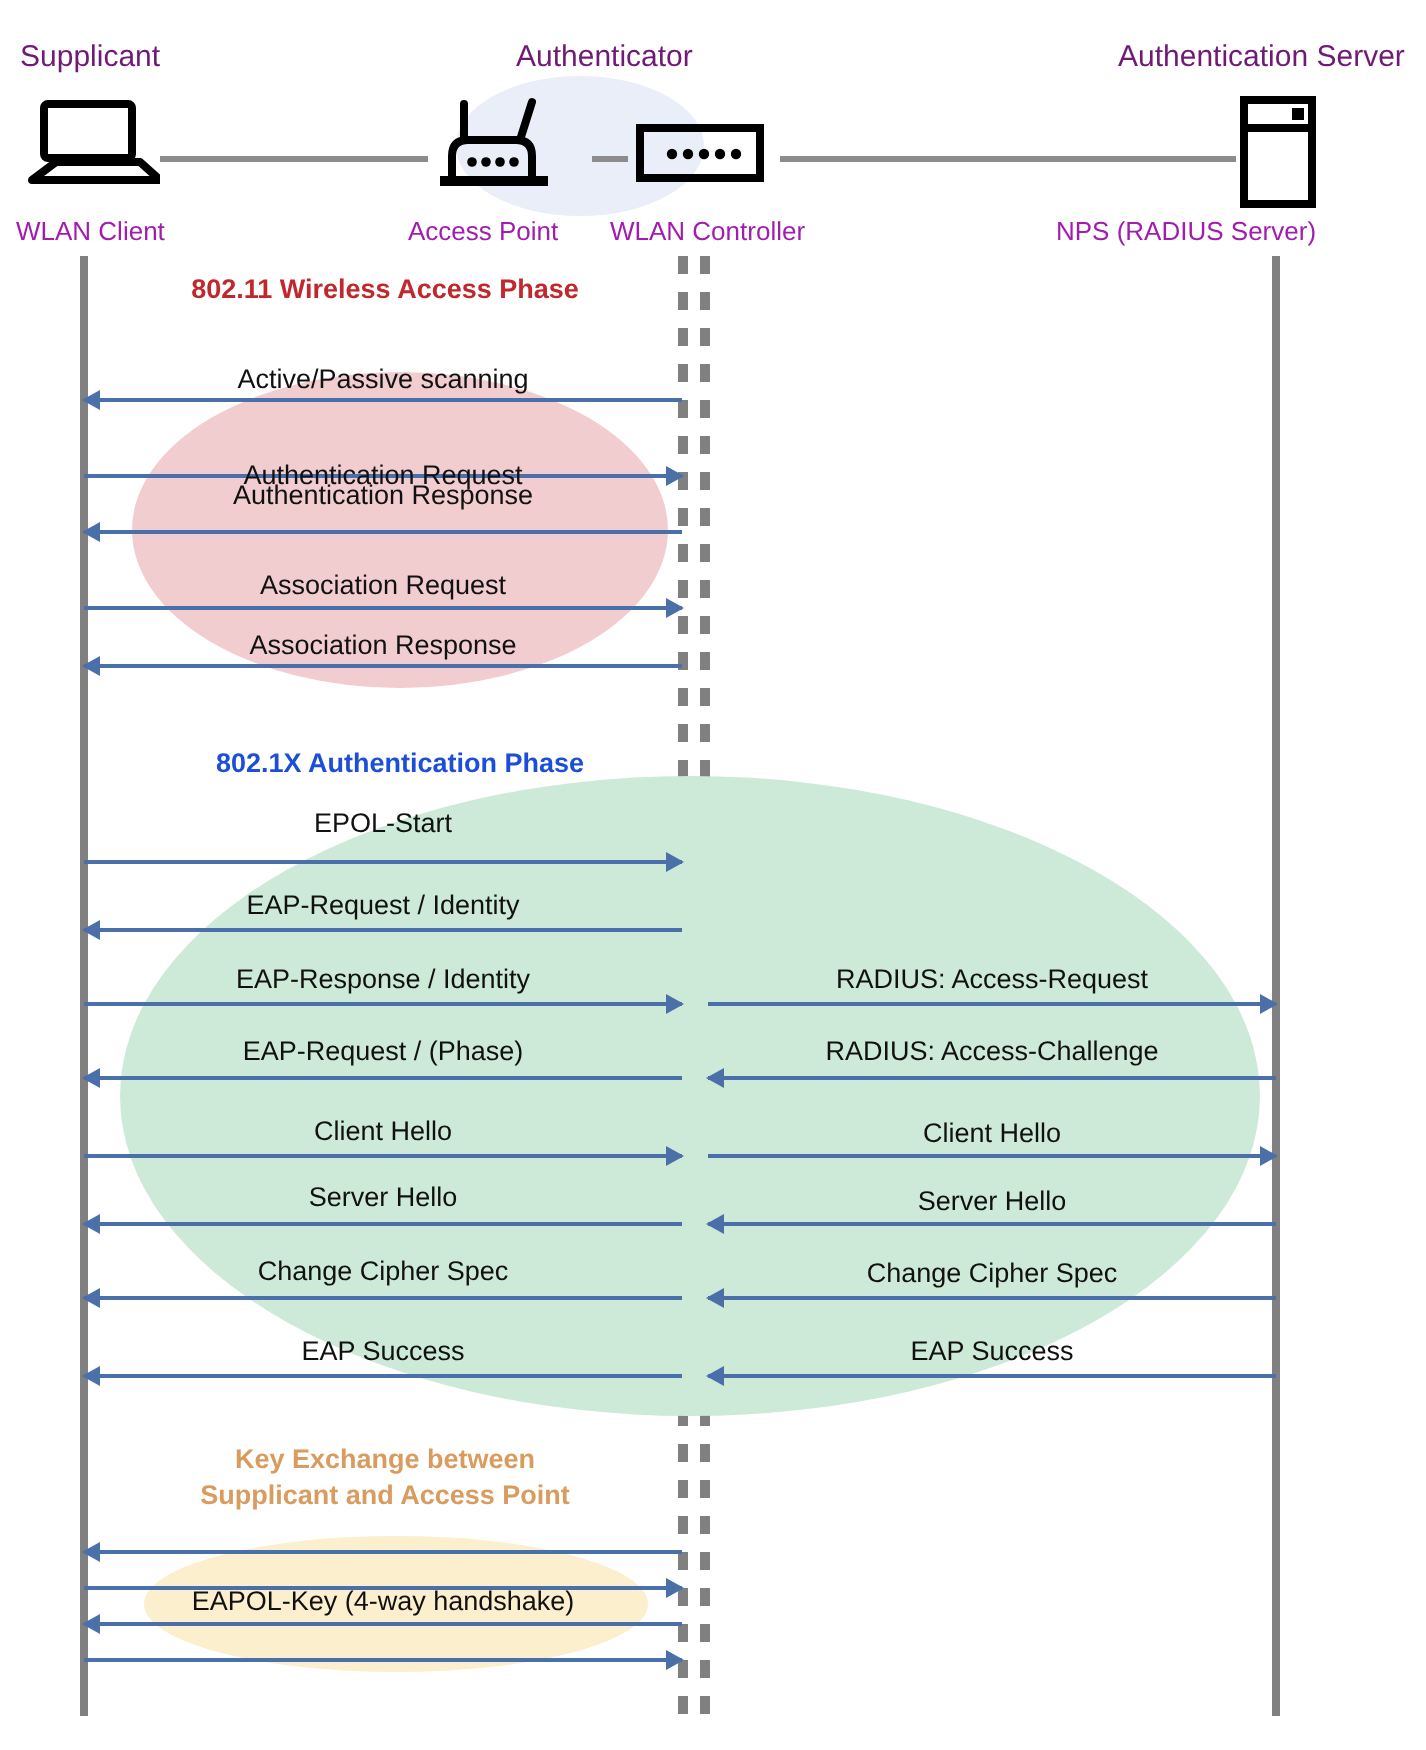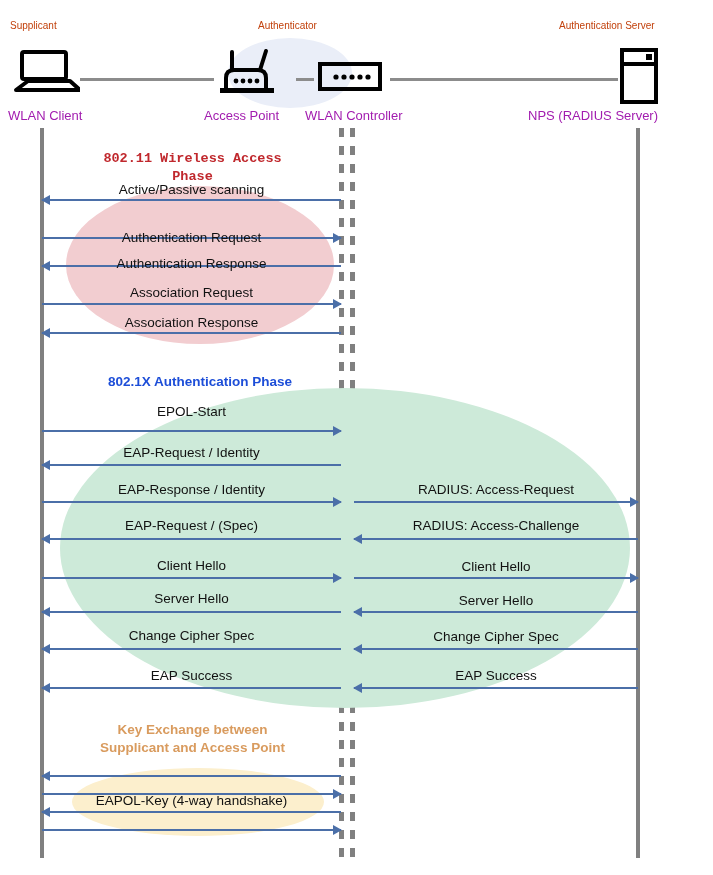--- a/index.html
+++ b/index.html
@@ -12,22 +12,22 @@
     width: 713px;
     height: 875px;
     background: #ffffff;
     font-family: "Liberation Sans", sans-serif;
     overflow: hidden;
   }
 
   
   .role-title {
     position: absolute;
-    font-size: 10px;
-    color: #c2410c;
+    font-size: 15px;
+    color: #701a75;
     white-space: nowrap;
   }
   .device-label {
     position: absolute;
     font-size: 13px;
     color: #a21caf;
     white-space: nowrap;
   }
 
   
@@ -199,21 +199,21 @@
       <div class="msg-label" style="left: 191.5px; top: 182px;">Active/Passive scanning</div>
       <div class="msg to-right" style="left: 42px; top: 237px; width: 299px;">
         <div class="shaft" style="width: 299px;"></div>
         <div class="head"></div>
       </div>
       <div class="msg-label" style="left: 191.5px; top: 230px;">Authentication  Request</div>
       <div class="msg to-left" style="left: 42px; top: 265px; width: 299px;">
         <div class="shaft" style="width: 299px;"></div>
         <div class="head"></div>
       </div>
-      <div class="msg-label" style="left: 191.5px; top: 256px;">Authentication  Response</div>
+      <div class="msg-label" style="left: 191.5px; top: 240px;">Authentication  Response</div>
       <div class="msg to-right" style="left: 42px; top: 303px; width: 299px;">
         <div class="shaft" style="width: 299px;"></div>
         <div class="head"></div>
       </div>
       <div class="msg-label" style="left: 191.5px; top: 285px;">Association Request</div>
       <div class="msg to-left" style="left: 42px; top: 332px; width: 299px;">
         <div class="shaft" style="width: 299px;"></div>
         <div class="head"></div>
       </div>
       <div class="msg-label" style="left: 191.5px; top: 315px;">Association Response</div>
@@ -229,21 +229,21 @@
       <div class="msg-label" style="left: 191.5px; top: 445px;">EAP-Request / Identity</div>
       <div class="msg to-right" style="left: 42px; top: 501px; width: 299px;">
         <div class="shaft" style="width: 299px;"></div>
         <div class="head"></div>
       </div>
       <div class="msg-label" style="left: 191.5px; top: 482px;">EAP-Response / Identity</div>
       <div class="msg to-left" style="left: 42px; top: 538px; width: 299px;">
         <div class="shaft" style="width: 299px;"></div>
         <div class="head"></div>
       </div>
-      <div class="msg-label" style="left: 191.5px; top: 518px;">EAP-Request / (Spec)</div>
+      <div class="msg-label" style="left: 191.5px; top: 518px;">EAP-Request / (Phase)</div>
       <div class="msg to-right" style="left: 42px; top: 577px; width: 299px;">
         <div class="shaft" style="width: 299px;"></div>
         <div class="head"></div>
       </div>
       <div class="msg-label" style="left: 191.5px; top: 558px;">Client Hello</div>
       <div class="msg to-left" style="left: 42px; top: 611px; width: 299px;">
         <div class="shaft" style="width: 299px;"></div>
         <div class="head"></div>
       </div>
       <div class="msg-label" style="left: 191.5px; top: 591px;">Server Hello</div>
@@ -300,19 +300,19 @@
         <div class="head"></div>
       </div>
       <div class="msg-label" style="left: 191.5px; top: 793px;">EAPOL-Key (4-way handshake)</div>
       <div class="msg to-right" style="left: 42px; top: 829px; width: 299px;">
         <div class="shaft" style="width: 299px;"></div>
         <div class="head"></div>
       </div>
     </div>
 
   <div id="phase-titles">
-      <div class="phase-title" style="left: 85px; top: 150px; width: 215px; color: rgb(192, 40, 45); font-family: Liberation Mono, monospace;">802.11 Wireless Access Phase</div>
+      <div class="phase-title" style="left: 85px; top: 136px; width: 215px; color: rgb(192, 40, 45);">802.11 Wireless Access Phase</div>
       <div class="phase-title" style="left: 100px; top: 373px; width: 200px; color: #1d4ed8;">802.1X Authentication Phase</div>
       <div class="phase-title" style="left: 85px; top: 721px; width: 215px; color: rgb(217, 155, 94);">Key Exchange between
 Supplicant and Access Point</div>
     </div>
 
 </div>
 
 </body></html>

